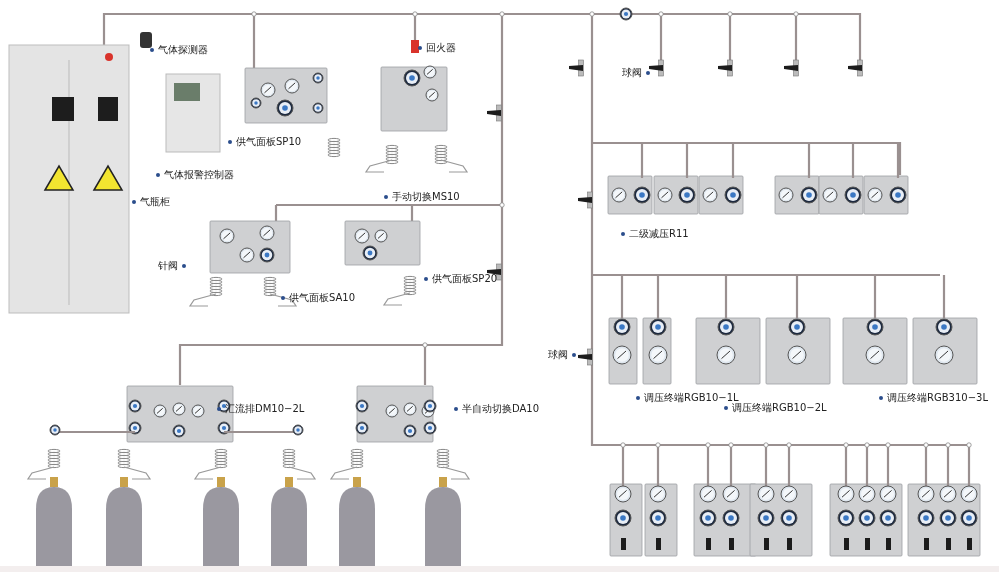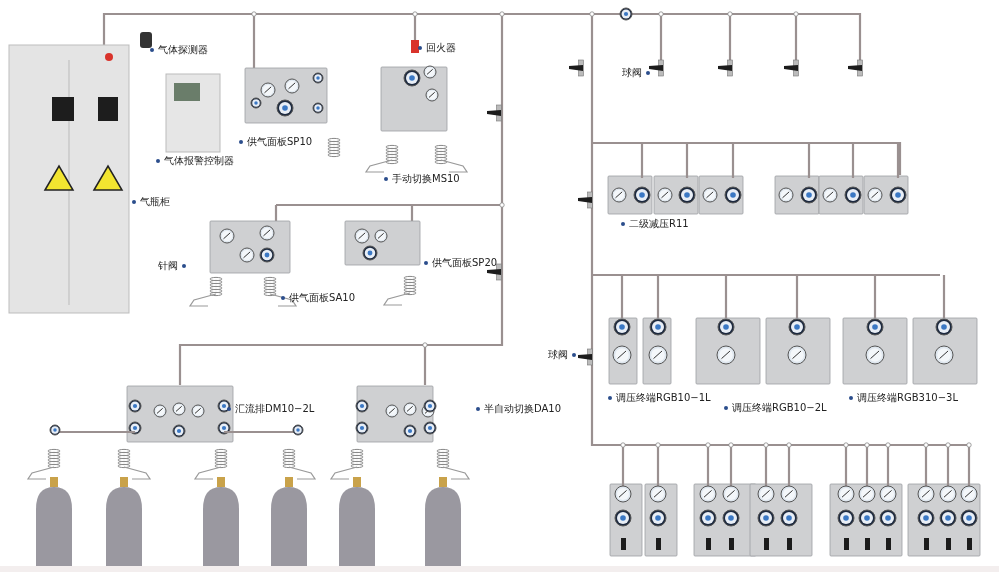--- a/index.html
+++ b/index.html
@@ -705,31 +705,31 @@
       </g>
       <path d="M443,467 L465,473 L469,479 L451,479" fill="none" stroke="#999" stroke-width="1.2"></path>
       <g>
         <path d="M425,566 L425,509 Q425,487 443,487 Q461,487 461,509 L461,566 Z" fill="#9a98a0"></path>
         <rect x="439" y="477" width="8" height="10" fill="#c9a24a"></rect>
       </g>
     </svg>
 
   
   <div class="lbl" style="left:146px;top:44px"><span class="dot"></span><span>气体探测器</span></div>
-  <div class="lbl" style="left:152px;top:155px"><span class="dot"></span><span>气体报警控制器</span></div>
+  <div class="lbl" style="left:152px;top:169px"><span class="dot"></span><span>气体报警控制器</span></div>
   <div class="lbl" style="left:128px;top:196px"><span class="dot"></span><span>气瓶柜</span></div>
-  <div class="lbl" style="left:235px;top:136px"><span class="dot"></span><span>供气面板SP10</span></div>
+  <div class="lbl" style="left:224px;top:136px"><span class="dot"></span><span>供气面板SP10</span></div>
   <div class="lbl" style="left:414px;top:42px"><span class="dot"></span><span>回火器</span></div>
-  <div class="lbl" style="left:380px;top:173px"><span class="dot"></span><span>手动切换MS10</span></div>
+  <div class="lbl" style="left:380px;top:191px"><span class="dot"></span><span>手动切换MS10</span></div>
   <div class="lbl" style="left:622px;top:67px"><span>球阀</span><span class="dot"></span></div>
-  <div class="lbl" style="left:617px;top:218px"><span class="dot"></span><span>二级减压R11</span></div>
+  <div class="lbl" style="left:617px;top:228px"><span class="dot"></span><span>二级减压R11</span></div>
   <div class="lbl" style="left:158px;top:260px"><span>针阀</span><span class="dot"></span></div>
   <div class="lbl" style="left:277px;top:292px"><span class="dot"></span><span>供气面板SA10</span></div>
-  <div class="lbl" style="left:420px;top:257px"><span class="dot"></span><span>供气面板SP20</span></div>
+  <div class="lbl" style="left:420px;top:273px"><span class="dot"></span><span>供气面板SP20</span></div>
   <div class="lbl" style="left:548px;top:349px"><span>球阀</span><span class="dot"></span></div>
-  <div class="lbl" style="left:604px;top:392px"><span class="dot"></span><span>调压终端RGB10−1L</span></div>
+  <div class="lbl" style="left:632px;top:392px"><span class="dot"></span><span>调压终端RGB10−1L</span></div>
   <div class="lbl" style="left:720px;top:402px"><span class="dot"></span><span>调压终端RGB10−2L</span></div>
-  <div class="lbl" style="left:845px;top:392px"><span class="dot"></span><span>调压终端RGB310−3L</span></div>
-  <div class="lbl" style="left:223px;top:403px"><span class="dot"></span><span>汇流排DM10−2L</span></div>
-  <div class="lbl" style="left:472px;top:403px"><span class="dot"></span><span>半自动切换DA10</span></div>
+  <div class="lbl" style="left:875px;top:392px"><span class="dot"></span><span>调压终端RGB310−3L</span></div>
+  <div class="lbl" style="left:213px;top:403px"><span class="dot"></span><span>汇流排DM10−2L</span></div>
+  <div class="lbl" style="left:450px;top:403px"><span class="dot"></span><span>半自动切换DA10</span></div>
 
   <div class="floor"></div>
 </div>
 
 </body></html>

